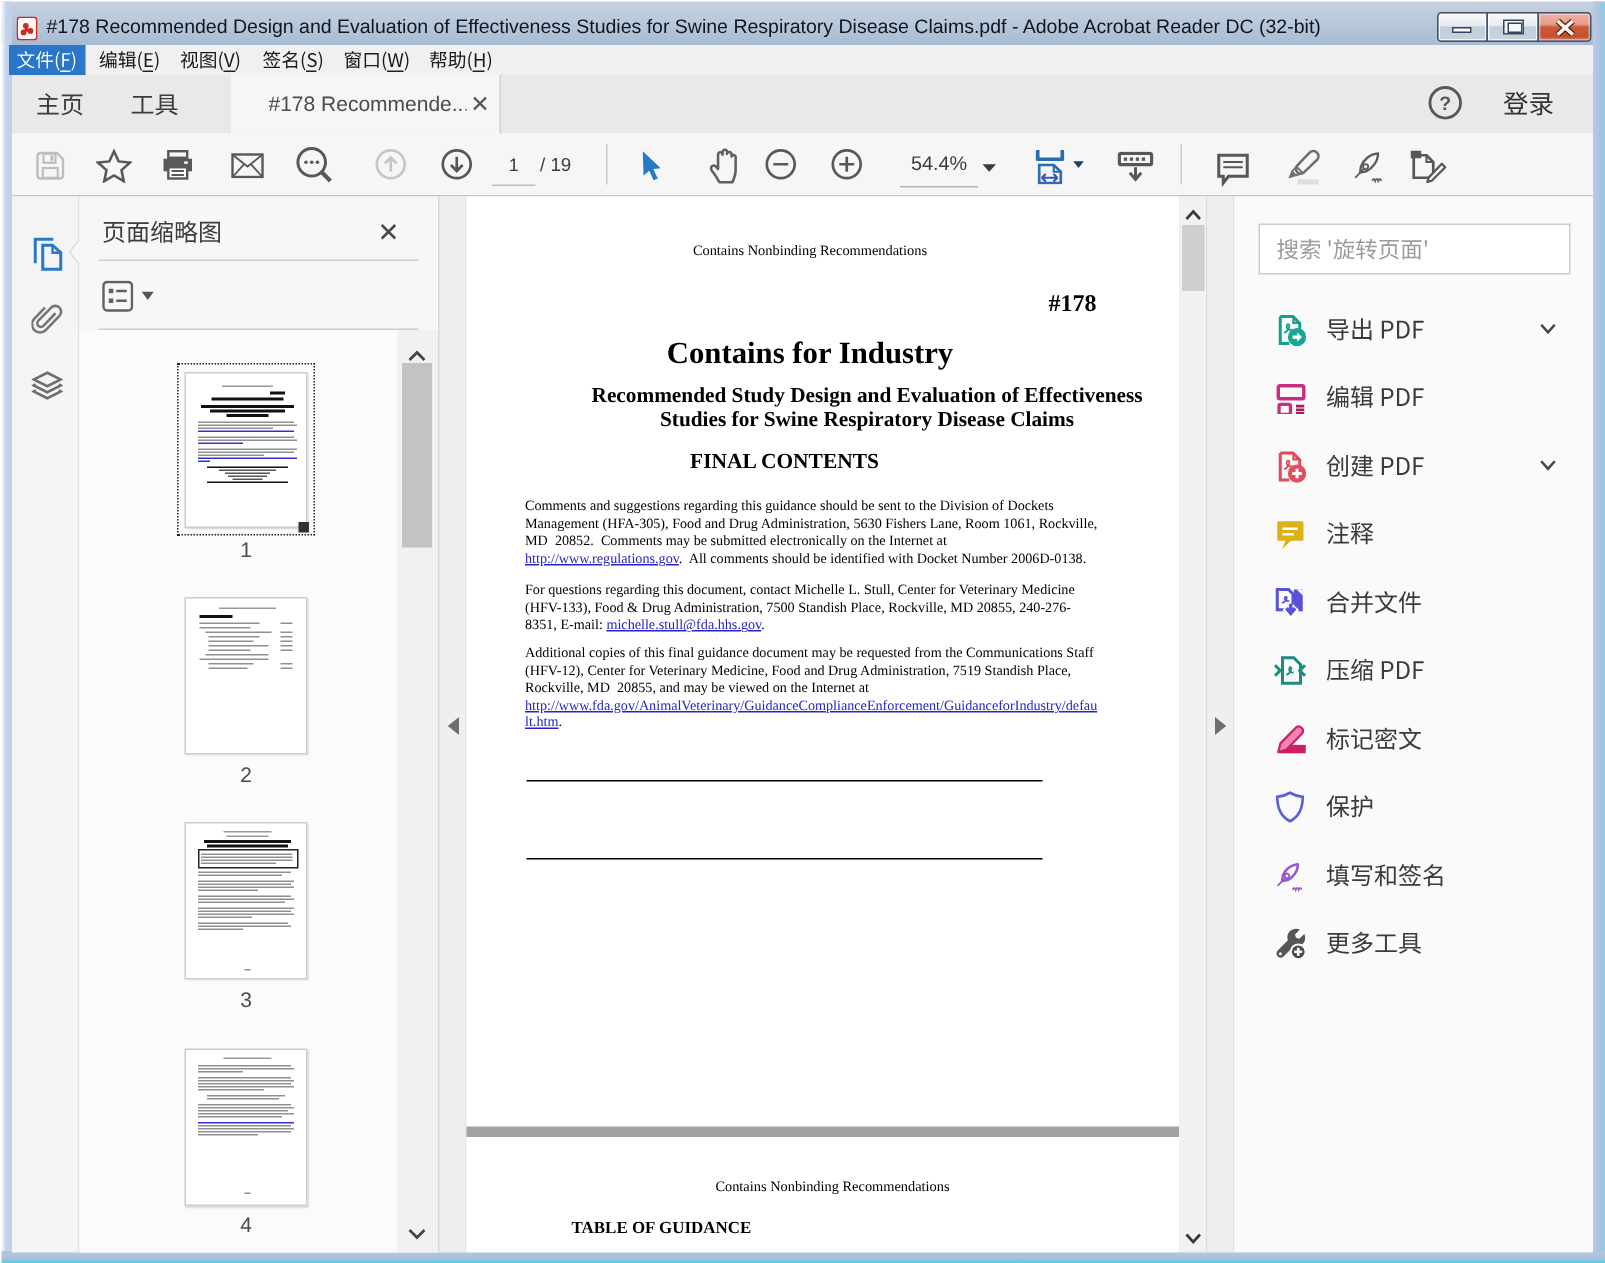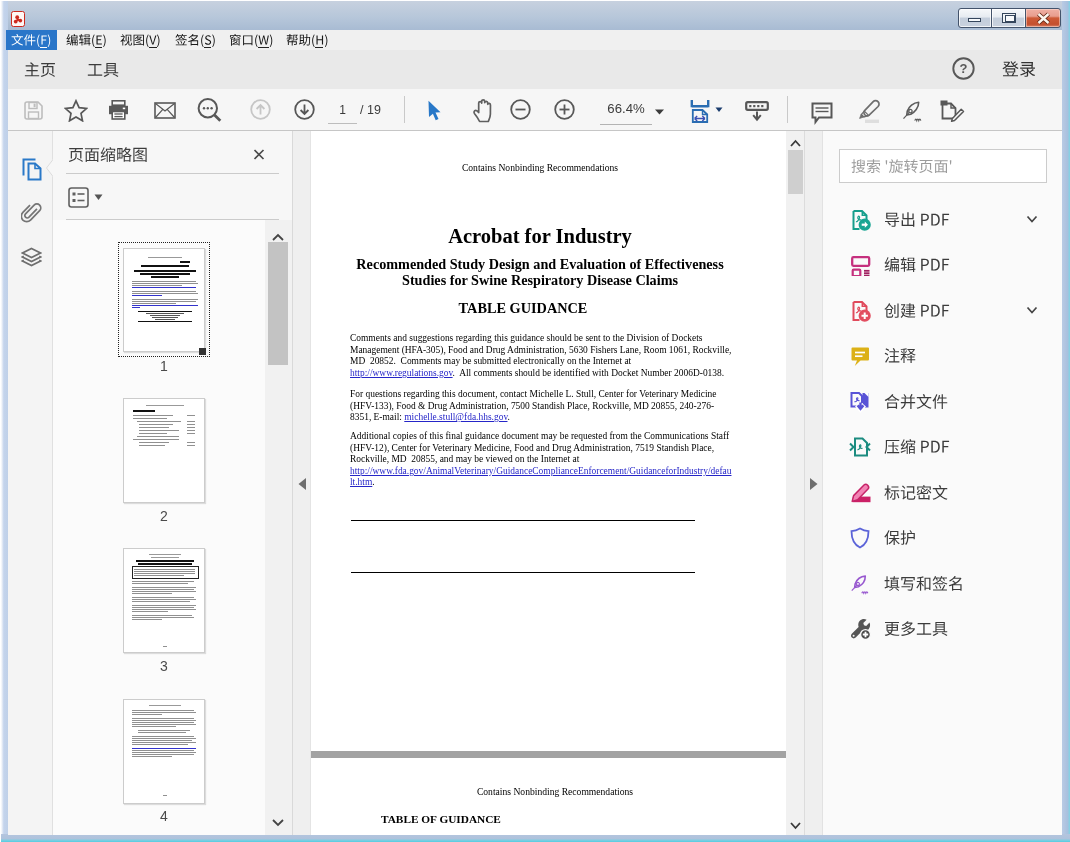--- a/index.html
+++ b/index.html
@@ -104,20 +104,21 @@
       <path d="M2.5 2 L12.5 11 M12.5 2 L2.5 11" stroke="#fcf6ef" stroke-width="2.4"></path>
     </svg>
   </div>
   <svg id="title-ico" viewBox="0 0 14 16">
     <rect x="0.5" y="0.5" width="13" height="15" rx="2" fill="#fff7f4" stroke="#cc2a20"></rect>
     <circle cx="6.2" cy="6.2" r="1.9" fill="#cc2a20"></circle>
     <circle cx="4.7" cy="10.6" r="1.9" fill="#cc2a20"></circle>
     <circle cx="9.3" cy="9.6" r="1.9" fill="#cc2a20"></circle>
     <path d="M6.2 6.2 L4.7 10.6 L9.3 9.6 Z" fill="#cc2a20"></path>
   </svg>
+  <div id="title-text">#178 Recommended Design and Evaluation of Effectiveness Studies for Swine Respiratory Disease Claims.pdf - Adobe Acrobat Reader DC (32-bit)</div>
   <div id="menubar">
     <div style="position:absolute;left:-2px;top:0;width:51px;height:20px;background:#2a76c9;"></div>
   </div>
   <div style="position:absolute;left:40px;top:46.5px;width:7px;height:1px;background:#fff;"></div>
   <div style="position:absolute;left:95px;top:46.5px;width:7px;height:1px;background:#222;"></div>
   <div style="position:absolute;left:149px;top:46.5px;width:8px;height:1px;background:#222;"></div>
   <div style="position:absolute;left:204px;top:46.5px;width:7px;height:1px;background:#222;"></div>
   <div style="position:absolute;left:258px;top:46.5px;width:11px;height:1px;background:#222;"></div>
   <div style="position:absolute;left:315px;top:46.5px;width:8px;height:1px;background:#222;"></div>
   <svg style="position:absolute;left:11px;top:34px;" width="42" height="17" viewBox="0 0 42 17">
@@ -138,20 +139,26 @@
   <svg style="position:absolute;left:286px;top:34px;" width="44" height="17" viewBox="0 0 44 17">
       <path transform="translate(0,10.6)" d="M3.4250000000000003 -10.5V-9.512500000000001H0.8250000000000001V-8.75H3.4250000000000003V-7.8375H1.0875000000000001V-7.1000000000000005H3.4250000000000003V-6.800000000000001C3.4250000000000003 -6.6000000000000005 3.4000000000000004 -6.375 3.325 -6.125H0.625V-5.362500000000001H2.9625000000000004C2.575 -4.800000000000001 1.925 -4.25 0.8625 -3.8875C1.075 -3.7125000000000004 1.375 -3.4125 1.5250000000000001 -3.2125000000000004C2.8875 -3.75 3.6375 -4.575 4.025 -5.362500000000001H6.75V-6.125H4.3C4.3500000000000005 -6.375 4.375 -6.6000000000000005 4.375 -6.800000000000001V-7.1000000000000005H6.4125000000000005V-7.8375H4.375V-8.75H6.675000000000001V-9.512500000000001H4.375V-10.5ZM7.300000000000001 -9.975000000000001V-3.7875H8.200000000000001V-9.1625H10.3375C10.0 -8.625 9.5875 -8.0 9.175 -7.45C10.275 -6.8375 10.6875 -6.275 10.6875 -5.825C10.6875 -5.5625 10.600000000000001 -5.3875 10.375 -5.2875000000000005C10.225000000000001 -5.237500000000001 10.037500000000001 -5.2 9.850000000000001 -5.1875C9.4875 -5.1625000000000005 9.0375 -5.175000000000001 8.5 -5.2250000000000005C8.65 -5.0125 8.775 -4.675 8.8 -4.4375C9.2875 -4.3875 9.825000000000001 -4.4 10.25 -4.4375C10.5 -4.4625 10.787500000000001 -4.5375000000000005 11.0 -4.6375C11.412500000000001 -4.862500000000001 11.625 -5.2125 11.6125 -5.7625C11.6125 -6.325 11.25 -6.925000000000001 10.175 -7.5875C10.700000000000001 -8.2125 11.25 -8.975 11.725000000000001 -9.625L11.075000000000001 -10.012500000000001L10.912500000000001 -9.975000000000001ZM1.875 -3.2750000000000004V0.325H2.825V-2.4250000000000003H5.7250000000000005V0.9750000000000001H6.7V-2.4250000000000003H9.8625V-0.7250000000000001C9.8625 -0.5625 9.8125 -0.5125000000000001 9.600000000000001 -0.5C9.4 -0.5 8.6625 -0.5 7.862500000000001 -0.5125000000000001C7.987500000000001 -0.28750000000000003 8.137500000000001 0.05 8.1875 0.30000000000000004C9.2375 0.30000000000000004 9.9 0.30000000000000004 10.3 0.1625C10.700000000000001 0.025 10.825000000000001 -0.23750000000000002 10.825000000000001 -0.7000000000000001V-3.2750000000000004H6.7V-4.2625H5.7250000000000005V-3.2750000000000004Z M20.4125 -10.5C20.4125 -9.5375 20.4125 -8.575000000000001 20.3875 -7.6625000000000005H18.325V-6.775H20.35C20.175 -3.75 19.5375 -1.1625 17.1375 0.325C17.3625 0.48750000000000004 17.675 0.8 17.825 1.0250000000000001C20.375 -0.65 21.0625 -3.4875000000000003 21.25 -6.775H23.200000000000003C23.0875 -2.2 22.9625 -0.525 22.637500000000003 -0.1375C22.525 0.0125 22.387500000000003 0.05 22.1625 0.05C21.9 0.05 21.25 0.037500000000000006 20.5375 -0.0125C20.700000000000003 0.23750000000000002 20.8 0.625 20.825000000000003 0.8875000000000001C21.4875 0.925 22.1625 0.9375 22.55 0.9C22.950000000000003 0.8625 23.2125 0.75 23.450000000000003 0.41250000000000003C23.8625 -0.125 23.9875 -1.9125 24.1125 -7.2C24.1125 -7.3125 24.1125 -7.6625000000000005 24.1125 -7.6625000000000005H21.2875C21.325000000000003 -8.5875 21.325000000000003 -9.5375 21.325000000000003 -10.5ZM12.925 -1.1875 13.1 -0.225C14.6 -0.5750000000000001 16.7 -1.0625 18.675 -1.5250000000000001L18.6 -2.375L17.9125 -2.225V-9.887500000000001H13.825V-1.3625ZM14.675 -1.5375V-3.6875H17.025V-2.025ZM14.675 -6.362500000000001H17.025V-4.525H14.675ZM14.675 -7.2V-9.0375H17.025V-7.2Z M27.9875 2.45 28.6875 2.1375C27.6125 0.36250000000000004 27.1 -1.7625000000000002 27.1 -3.8875C27.1 -6.0 27.6125 -8.1125 28.6875 -9.9L27.9875 -10.225000000000001C26.8375 -8.35 26.15 -6.3375 26.15 -3.8875C26.15 -1.425 26.8375 0.5875 27.9875 2.45Z M30.4875 0.0H31.637500000000003V-4.325H35.9125V0.0H37.075V-9.1625H35.9125V-5.325H31.637500000000003V-9.1625H30.4875Z M39.5625 2.45C40.712500000000006 0.5875 41.400000000000006 -1.425 41.400000000000006 -3.8875C41.400000000000006 -6.3375 40.712500000000006 -8.35 39.5625 -10.225000000000001L38.85 -9.9C39.925000000000004 -8.1125 40.462500000000006 -6.0 40.462500000000006 -3.8875C40.462500000000006 -1.7625000000000002 39.925000000000004 0.36250000000000004 38.85 2.1375Z" fill="#1a1a1a"></path>
     </svg>
   <div id="tabrow">
     <svg style="position:absolute;left:15.5px;top:11.7px;" width="34" height="22" viewBox="0 0 34 22">
         <path transform="translate(0,13.6)" d="M5.984 -12.72C6.96 -12.0 8.08 -10.976 8.72 -10.24H1.6480000000000001V-9.072000000000001H7.344V-5.5520000000000005H2.384V-4.384H7.344V-0.432H0.896V0.736H15.168000000000001V-0.432H8.64V-4.384H13.696V-5.5520000000000005H8.64V-9.072000000000001H14.352V-10.24H9.152000000000001L9.92 -10.8C9.28 -11.552 7.984 -12.64 6.96 -13.376Z M23.424 -7.392V-4.496C23.424 -2.7840000000000003 22.736 -0.88 16.8 0.304C17.056 0.56 17.392 1.024 17.536 1.28C23.759999999999998 -0.064 24.656 -2.2880000000000003 24.656 -4.48V-7.392ZM24.72 -1.76C26.576 -0.896 28.992 0.432 30.16 1.328L30.912 0.368C29.664 -0.512 27.248 -1.776 25.424 -2.576ZM18.736 -9.52V-2.048H19.968V-8.4H28.16V-2.08H29.424V-9.52H23.648C23.951999999999998 -10.08 24.272 -10.768 24.560000000000002 -11.44H30.96V-12.56H17.184V-11.44H23.184C22.992 -10.816 22.704 -10.096 22.448 -9.52Z" fill="#3b3b3b"></path>
       </svg>
     <svg style="position:absolute;left:78.5px;top:11.7px;" width="34" height="22" viewBox="0 0 34 22">
         <path transform="translate(0,13.6)" d="M0.8320000000000001 -1.1520000000000001V0.048H15.216000000000001V-1.1520000000000001H8.624V-10.4H14.4V-11.632H1.6640000000000001V-10.4H7.296V-1.1520000000000001Z M25.68 -1.344C27.456 -0.512 29.312 0.512 30.432000000000002 1.296L31.392 0.4C30.192 -0.352 28.256 -1.3760000000000001 26.448 -2.192ZM21.248 -2.128C20.256 -1.264 18.256 -0.192 16.64 0.41600000000000004C16.928 0.64 17.328 1.04 17.52 1.296C19.136 0.64 21.104 -0.4 22.384 -1.408ZM19.392 -12.672V-3.344H16.832V-2.2560000000000002H31.216V-3.344H28.832V-12.672ZM20.544 -3.344V-4.8H27.631999999999998V-3.344ZM20.544 -9.376H27.631999999999998V-8.016H20.544ZM20.544 -10.304V-11.68H27.631999999999998V-10.304ZM20.544 -7.104H27.631999999999998V-5.712H20.544Z" fill="#3b3b3b"></path>
       </svg>
+    <div id="tab-active">
+      <div class="tab-label">#178 Recommende...</div>
+      <svg id="tab-x" viewBox="0 0 12 12">
+          <path d="M2 2 L10 10 M10 2 L2 10" stroke="#555" stroke-width="1.6"></path>
+        </svg>
+    </div>
     <svg style="position:absolute;left:944px;top:7px" width="23" height="23" viewBox="0 0 23 23">
       <circle cx="11.5" cy="11.5" r="10.2" fill="none" stroke="#585858" stroke-width="1.9"></circle>
       <text x="11.5" y="16.2" text-anchor="middle" font-size="13" font-weight="bold" fill="#585858" font-family="Liberation Sans">?</text>
     </svg>
     <svg style="position:absolute;left:994px;top:11px;" width="36" height="23" viewBox="0 0 36 23">
         <path transform="translate(0,14.4)" d="M4.811 -5.984H11.9V-3.842H4.811ZM3.5360000000000005 -7.055000000000001V-2.7880000000000003H13.260000000000002V-7.055000000000001ZM14.96 -12.138000000000002C14.365 -11.509 13.396 -10.693000000000001 12.563 -10.064C12.155000000000001 -10.472000000000001 11.764000000000001 -10.897 11.407 -11.356000000000002C12.24 -11.934000000000001 13.226 -12.716000000000001 14.025 -13.447000000000001L13.039000000000001 -14.144000000000002C12.495000000000001 -13.532000000000002 11.611 -12.733 10.829 -12.138000000000002C10.353000000000002 -12.801 9.962000000000002 -13.515 9.639000000000001 -14.246L8.534 -13.872000000000002C9.231 -12.291 10.200000000000001 -10.795 11.373000000000001 -9.537H5.729C6.698 -10.608 7.531000000000001 -11.866000000000001 8.058 -13.260000000000002L7.2250000000000005 -13.685L6.987 -13.634H1.717V-12.563H6.392C5.95 -11.713000000000001 5.355 -10.914000000000001 4.675000000000001 -10.183000000000002C4.131 -10.761000000000001 3.213 -11.424000000000001 2.431 -11.866000000000001L1.7340000000000002 -11.169C2.499 -10.693000000000001 3.366 -9.996 3.91 -9.435C2.8390000000000004 -8.466000000000001 1.6150000000000002 -7.667000000000001 0.44200000000000006 -7.174C0.6970000000000001 -6.936000000000001 1.054 -6.494000000000001 1.2240000000000002 -6.205C2.6860000000000004 -6.902 4.199000000000001 -7.939000000000001 5.474 -9.265V-8.449H11.594000000000001V-9.299000000000001C12.784 -8.058 14.178 -7.038 15.657000000000002 -6.3580000000000005C15.861 -6.698 16.235 -7.191000000000001 16.541 -7.429C15.385000000000002 -7.888000000000001 14.297 -8.568000000000001 13.311000000000002 -9.384C14.161000000000001 -9.979000000000001 15.13 -10.744000000000002 15.912 -11.458ZM11.067 -2.6860000000000004C10.795 -1.9380000000000002 10.285 -0.8840000000000001 9.843 -0.15300000000000002H5.882000000000001L6.936000000000001 -0.527C6.766000000000001 -1.105 6.341 -2.0060000000000002 5.899 -2.652L4.743 -2.278C5.151000000000001 -1.6320000000000001 5.559 -0.7310000000000001 5.712000000000001 -0.15300000000000002H1.02V0.9520000000000001H15.997000000000002V-0.15300000000000002H11.152000000000001C11.526000000000002 -0.799 11.934000000000001 -1.598 12.308000000000002 -2.346Z M19.278 -5.389C20.383 -4.777 21.726 -3.8080000000000003 22.372 -3.1620000000000004L23.273 -4.046C22.593 -4.692 21.216 -5.593 20.145 -6.171ZM19.278 -13.328000000000001V-12.155000000000001H29.58L29.512 -10.591000000000001H19.788V-9.418000000000001H29.444000000000003L29.342 -7.854000000000001H18.139V-6.715000000000001H24.837V-3.604C22.372 -2.584 19.805 -1.5470000000000002 18.156 -0.918L18.836 0.22100000000000003C20.502 -0.49300000000000005 22.729 -1.445 24.837 -2.3800000000000003V-0.034C24.837 0.20400000000000001 24.752000000000002 0.272 24.48 0.28900000000000003C24.208 0.30600000000000005 23.256 0.30600000000000005 22.253 0.272C22.423000000000002 0.5950000000000001 22.627000000000002 1.0710000000000002 22.695 1.3940000000000001C24.021 1.3940000000000001 24.888 1.3940000000000001 25.415 1.207C25.959000000000003 1.02 26.129 0.7140000000000001 26.129 -0.017V-4.0120000000000005C27.591 -1.802 29.716 -0.15300000000000002 32.368 0.68C32.538 0.34 32.929 -0.15300000000000002 33.201 -0.42500000000000004C31.365000000000002 -0.918 29.767000000000003 -1.8190000000000002 28.475 -3.0090000000000003C29.563000000000002 -3.672 30.838 -4.6240000000000006 31.858 -5.4910000000000005L30.770000000000003 -6.29C30.005000000000003 -5.525 28.747 -4.522 27.693 -3.8080000000000003C27.064 -4.522 26.537 -5.338 26.129 -6.205V-6.715000000000001H32.980000000000004V-7.854000000000001H30.668C30.821 -9.605 30.94 -11.696000000000002 30.974 -13.328000000000001L29.971 -13.396L29.75 -13.328000000000001Z" fill="#343434"></path>
       </svg>
   </div>
   <div id="toolbar">
     <svg class="tbico" style="left:15px;top:11px" width="21" height="21" viewBox="0 0 21 21">
@@ -201,21 +208,21 @@
     </svg>
     <svg class="tbico" style="left:502px;top:10px" width="21" height="21" viewBox="0 0 21 21">
       <circle cx="10.5" cy="10.5" r="9.3" fill="none" stroke="#585858" stroke-width="1.8"></circle>
       <line x1="5.5" y1="10.5" x2="15.5" y2="10.5" stroke="#585858" stroke-width="1.8"></line>
     </svg>
     <svg class="tbico" style="left:546px;top:10px" width="21" height="21" viewBox="0 0 21 21">
       <circle cx="10.5" cy="10.5" r="9.3" fill="none" stroke="#585858" stroke-width="1.8"></circle>
       <line x1="5.5" y1="10.5" x2="15.5" y2="10.5" stroke="#585858" stroke-width="1.8"></line>
       <line x1="10.5" y1="5.5" x2="10.5" y2="15.5" stroke="#585858" stroke-width="1.8"></line>
     </svg>
-    <div id="zoomtext">66.4%</div>
+    <div id="zoomtext">54.4%</div>
     <svg class="tbico" style="left:646px;top:19px" width="11" height="8" viewBox="0 0 11 8">
       <path d="M1 1.5 L5.5 6.5 L10 1.5 Z" fill="#3c3c3c"></path>
     </svg>
     <svg class="tbico" style="left:682px;top:10px" width="20" height="24" viewBox="0 0 20 24">
       <path d="M1.8 1 V8.2 M18.2 1 V8.2 M1.8 7.2 H18.2" fill="none" stroke="#2a6db2" stroke-width="2.4"></path>
       <path d="M2.8 11 H12.5 L17.2 15.5 V23 H2.8 Z" fill="none" stroke="#2a6db2" stroke-width="1.8"></path>
       <path d="M12.5 11 V15.5 H17.2" fill="none" stroke="#2a6db2" stroke-width="1.4"></path>
       <path d="M4.5 19.5 H15 M4.5 19.5 L7.2 17 M4.5 19.5 L7.2 22 M15 19.5 L12.3 17 M15 19.5 L12.3 22" stroke="#3b50b4" stroke-width="1.4" fill="none"></path>
     </svg>
     <svg class="tbico" style="left:707px;top:17.5px" width="8" height="6" viewBox="0 0 8 6">
@@ -413,23 +420,24 @@
         </svg>
     </div>
   </div>
   <div id="splitter-l">
     <svg style="position:absolute;left:4px;top:346px" width="10" height="14" viewBox="0 0 10 14">
         <path d="M9 1 L1.5 7 L9 13 Z" fill="#6e6e6e"></path>
       </svg>
   </div>
   <div id="docarea">
     <div class="pdf pdf-center" style="left:0;width:458px;top:31px;font-size:9.6px;">Contains Nonbinding Recommendations</div>
-    <div class="pdf pdf-center" style="left:0;width:458px;top:94px;font-size:20.5px;font-weight:bold;">Acrobat for Industry</div>
-    <div class="pdf pdf-center" style="left:0;width:458px;top:126px;font-size:14.2px;font-weight:bold;line-height:15.5px;">Recommended Study Design and Evaluation of Effectiveness<br>Studies for Swine Respiratory Disease Claims</div>
-    <div class="pdf pdf-center" style="left:0;width:424px;top:169px;font-size:14.3px;font-weight:bold;">TABLE GUIDANCE</div>
+    <div class="pdf" style="position:absolute;left:0;width:420px;top:64px;font-size:16px;line-height:16px;font-weight:bold;text-align:right;">#178</div>
+    <div class="pdf pdf-center" style="left:0;width:458px;top:94px;font-size:20.5px;font-weight:bold;">Contains for Industry</div>
+    <div class="pdf pdf-center" style="left:0;width:458px;top:126px;font-size:14.2px;font-weight:bold;line-height:15.5px;padding-left:38px;">Recommended Study Design and Evaluation of Effectiveness<br>Studies for Swine Respiratory Disease Claims</div>
+    <div class="pdf pdf-center" style="left:0;width:424px;top:169px;font-size:14.3px;font-weight:bold;">FINAL CONTENTS</div>
     <div class="pdf" id="para1" style="position:absolute;left:39px;width:400px;top:202px;font-size:9.45px;line-height:11.6px;white-space:nowrap;">Comments and suggestions regarding this guidance should be sent to the Division of Dockets<br>Management (HFA-305), Food and Drug Administration, 5630 Fishers Lane, Room 1061, Rockville,<br>MD&nbsp; 20852.&nbsp; Comments may be submitted electronically on the Internet at<br><span class="lnk">http://www.regulations.gov</span>.&nbsp; All comments should be identified with Docket Number 2006D-0138.</div>
     <div class="pdf" id="para2" style="position:absolute;left:39px;width:400px;top:258px;font-size:9.45px;line-height:11.6px;white-space:nowrap;">For questions regarding this document, contact Michelle L. Stull, Center for Veterinary Medicine<br>(HFV-133), Food &amp; Drug Administration, 7500 Standish Place, Rockville, MD 20855, 240-276-<br>8351, E-mail: <span class="lnk">michelle.stull@fda.hhs.gov</span>.</div>
     <div class="pdf" id="para3" style="position:absolute;left:39px;width:400px;top:300px;font-size:9.45px;line-height:11.6px;white-space:nowrap;">Additional copies of this final guidance document may be requested from the Communications Staff<br>(HFV-12), Center for Veterinary Medicine, Food and Drug Administration, 7519 Standish Place,<br>Rockville, MD&nbsp; 20855, and may be viewed on the Internet at<br><span class="lnk">http://www.fda.gov/AnimalVeterinary/GuidanceComplianceEnforcement/GuidanceforIndustry/defau</span><br><span class="lnk">lt.htm</span>.</div>
     <div style="position:absolute;left:40px;top:389px;width:344px;height:1px;background:#000;"></div>
     <div style="position:absolute;left:40px;top:441px;width:344px;height:1px;background:#000;"></div>
     <div style="position:absolute;left:0;top:620px;width:475px;height:7px;background:#a2a2a2;"></div>
     <div class="pdf pdf-center" style="left:15px;width:458px;top:655px;font-size:9.6px;">Contains Nonbinding Recommendations</div>
     <div class="pdf" style="position:absolute;left:70px;top:682px;font-size:11.3px;font-weight:bold;">TABLE OF GUIDANCE</div>
   </div>
   <div id="doc-scroll">

